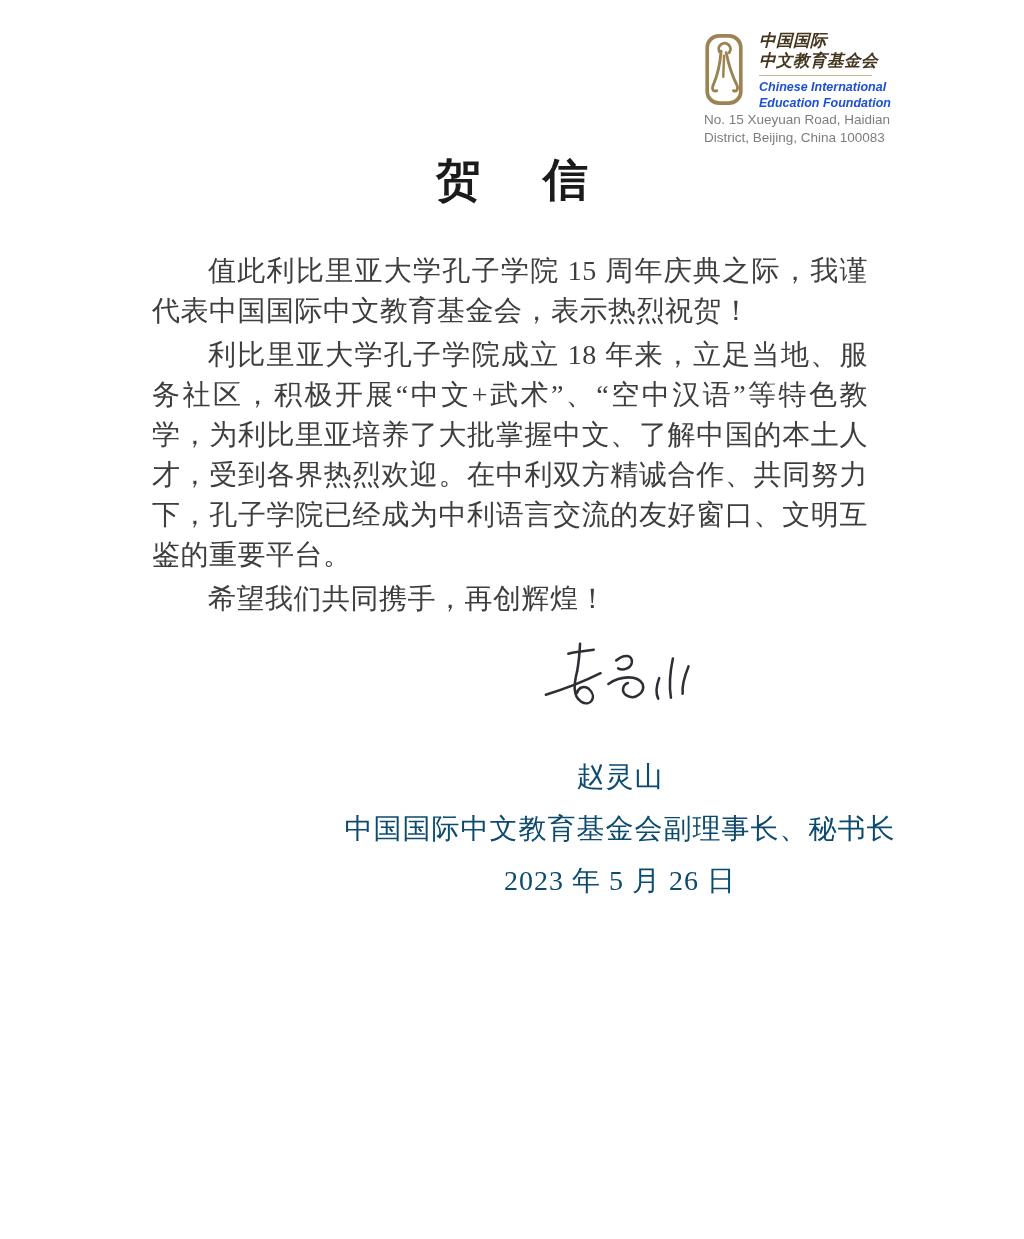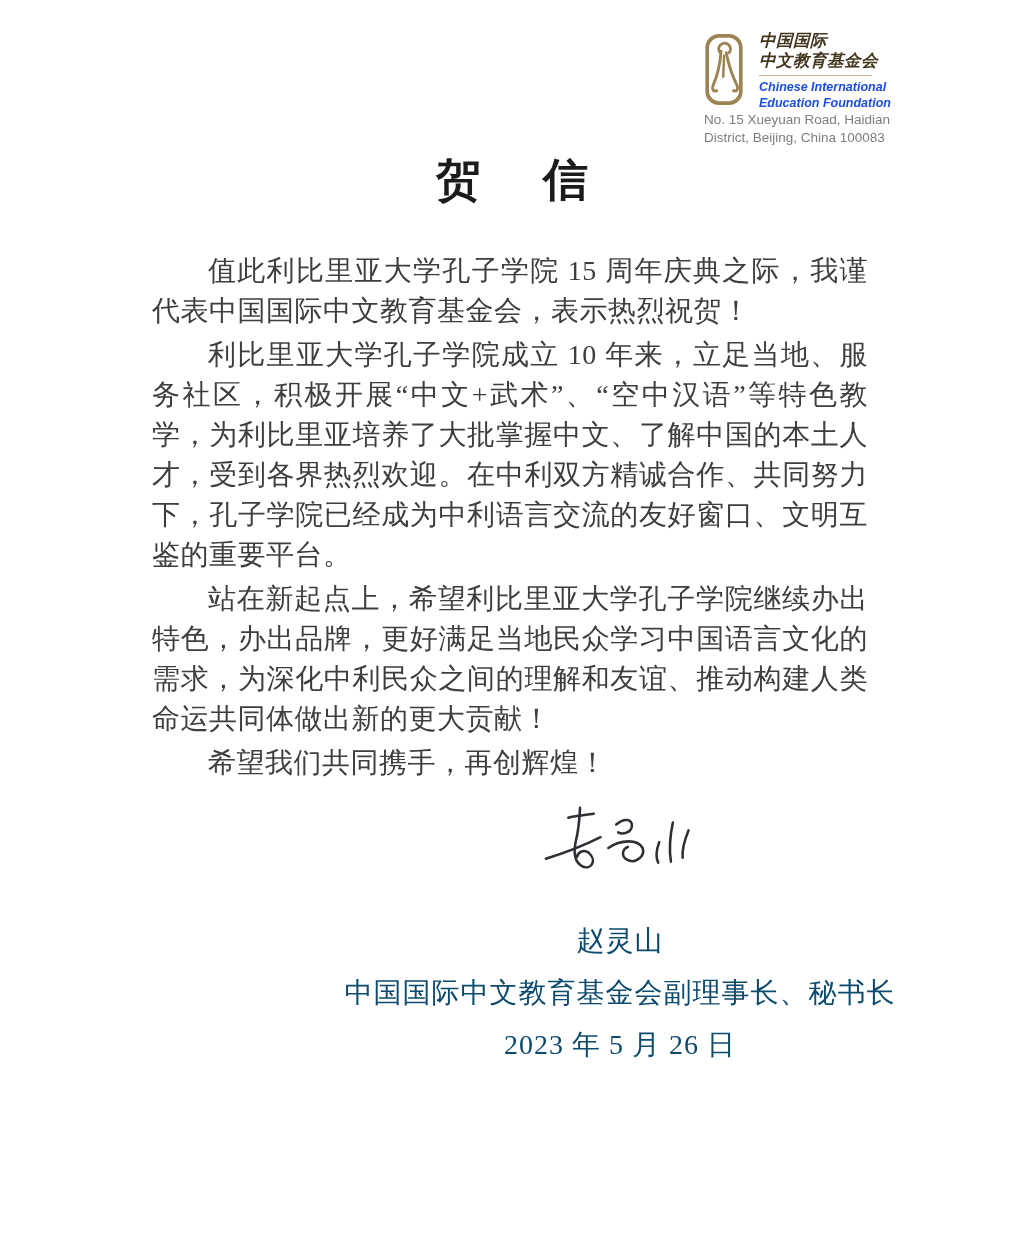--- a/index.html
+++ b/index.html
@@ -140,22 +140,21 @@
     </div>
   </div>
 
   <div class="title-row">
     <span class="title-char">贺</span>
     <span class="title-char">信</span>
   </div>
 
   <div class="letter-body">
     <p>值此利比里亚大学孔子学院 15 周年庆典之际，我谨代表中国国际中文教育基金会，表示热烈祝贺！</p>
-    <p>利比里亚大学孔子学院成立 10 年来，立足当地、服务社区，积极开展“中文+武术”、“空中汉语”等特色教学，为利比里亚培养了大批掌握中文、了解中国的本土人才，受到各界热烈欢迎。在中利双方精诚合作、共同努力下，孔子学院已经成为中利语言交流的友好窗口、文明互鉴的重要平台。</p>
-    <p>站在新起点上，希望利比里亚大学孔子学院继续办出特色，办出品牌，更好满足当地民众学习中国语言文化的需求，为深化中利民众之间的理解和友谊、推动构建人类命运共同体做出新的更大贡献！</p>
+    <p>利比里亚大学孔子学院成立 18 年来，立足当地、服务社区，积极开展“中文+武术”、“空中汉语”等特色教学，为利比里亚培养了大批掌握中文、了解中国的本土人才，受到各界热烈欢迎。在中利双方精诚合作、共同努力下，孔子学院已经成为中利语言交流的友好窗口、文明互鉴的重要平台。</p>
     <p>希望我们共同携手，再创辉煌！</p>
 
     
     <svg class="signature-wrap" viewBox="0 0 170 88">
       <g fill="none" stroke="#2e2e35" stroke-width="2.6" stroke-linecap="round" stroke-linejoin="round">
 
         <path d="M39,5 C38.5,15 37.5,25 36,33"></path>
         <path d="M27,15 C35,13 45,12 53,11"></path>
         <path d="M4,57 C24,51 42,44 60,35"></path>
         <path d="M36,33 C33,45 31,58 40,64 C50,70 57,59 48,51 C43,47 37,50 36,55"></path>

